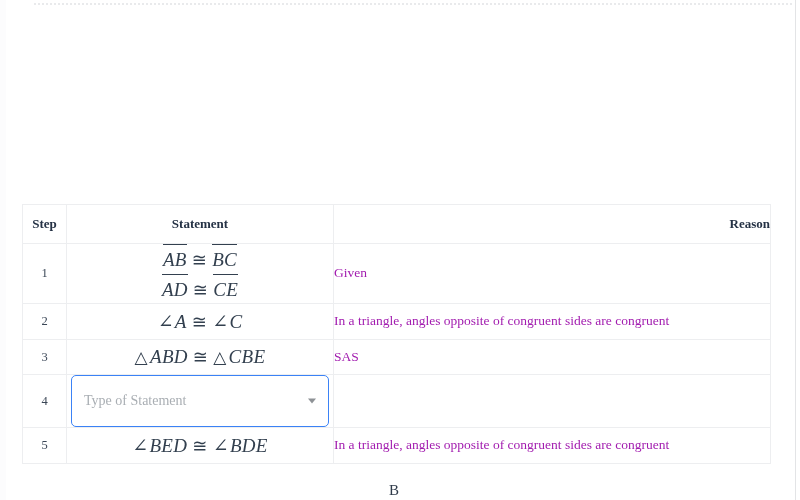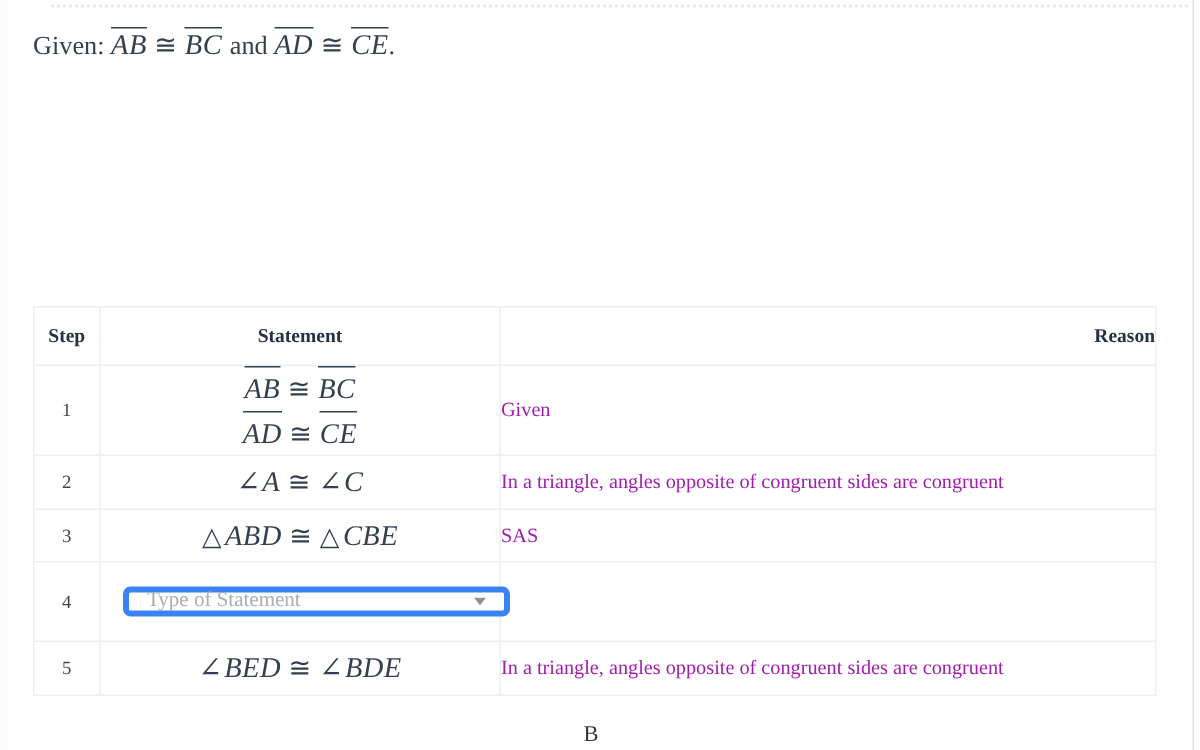--- a/index.html
+++ b/index.html
@@ -138,25 +138,25 @@
   tr.row-2 td { height: 35px; }
   tr.row-3 td { height: 34px; }
   tr.row-4 td { height: 52px; }
   tr.row-5 td { height: 35px; }
 
   .stmt-line { display: block; line-height: 1.45; white-space: nowrap; }
 
   
   .select-wrap {
     display: block;
-    margin: 0 0 0 15px;
+    margin: 0 0 0 4px;
     width: 258px;
-    height: 20px;
+    height: 52px;
     box-sizing: border-box;
-    border: 4px solid #3b82f6;
+    border: 1px solid #3b82f6;
     border-radius: 5px;
     background: #ffffff;
     position: relative;
     cursor: pointer;
   }
   .select-placeholder {
     position: absolute;
     left: 12px;
     top: 50%;
     transform: translateY(-50%);
@@ -199,29 +199,20 @@
 
 <div id="page">
 
   <div id="left-soft-edge"></div>
   <div id="top-dotted-rule"></div>
   <div id="right-edge-line"></div>
 
   <div id="prose">
 
 
-    <p class="para">
-      <span>Given:</span>
-      <span class="math">
-        <span class="seg">AB</span><span class="cong">≅</span><span class="seg">BC</span>
-      </span>
-      <span>and</span>
-      <span class="math">
-        <span class="seg">AD</span><span class="cong">≅</span><span class="seg">CE</span></span><span>.</span>
-    </p>
 
 
   </div>
 
   <table id="proof-table">
     <colgroup>
       <col class="col-step">
       <col class="col-stmt">
       <col class="col-reason">
     </colgroup>

